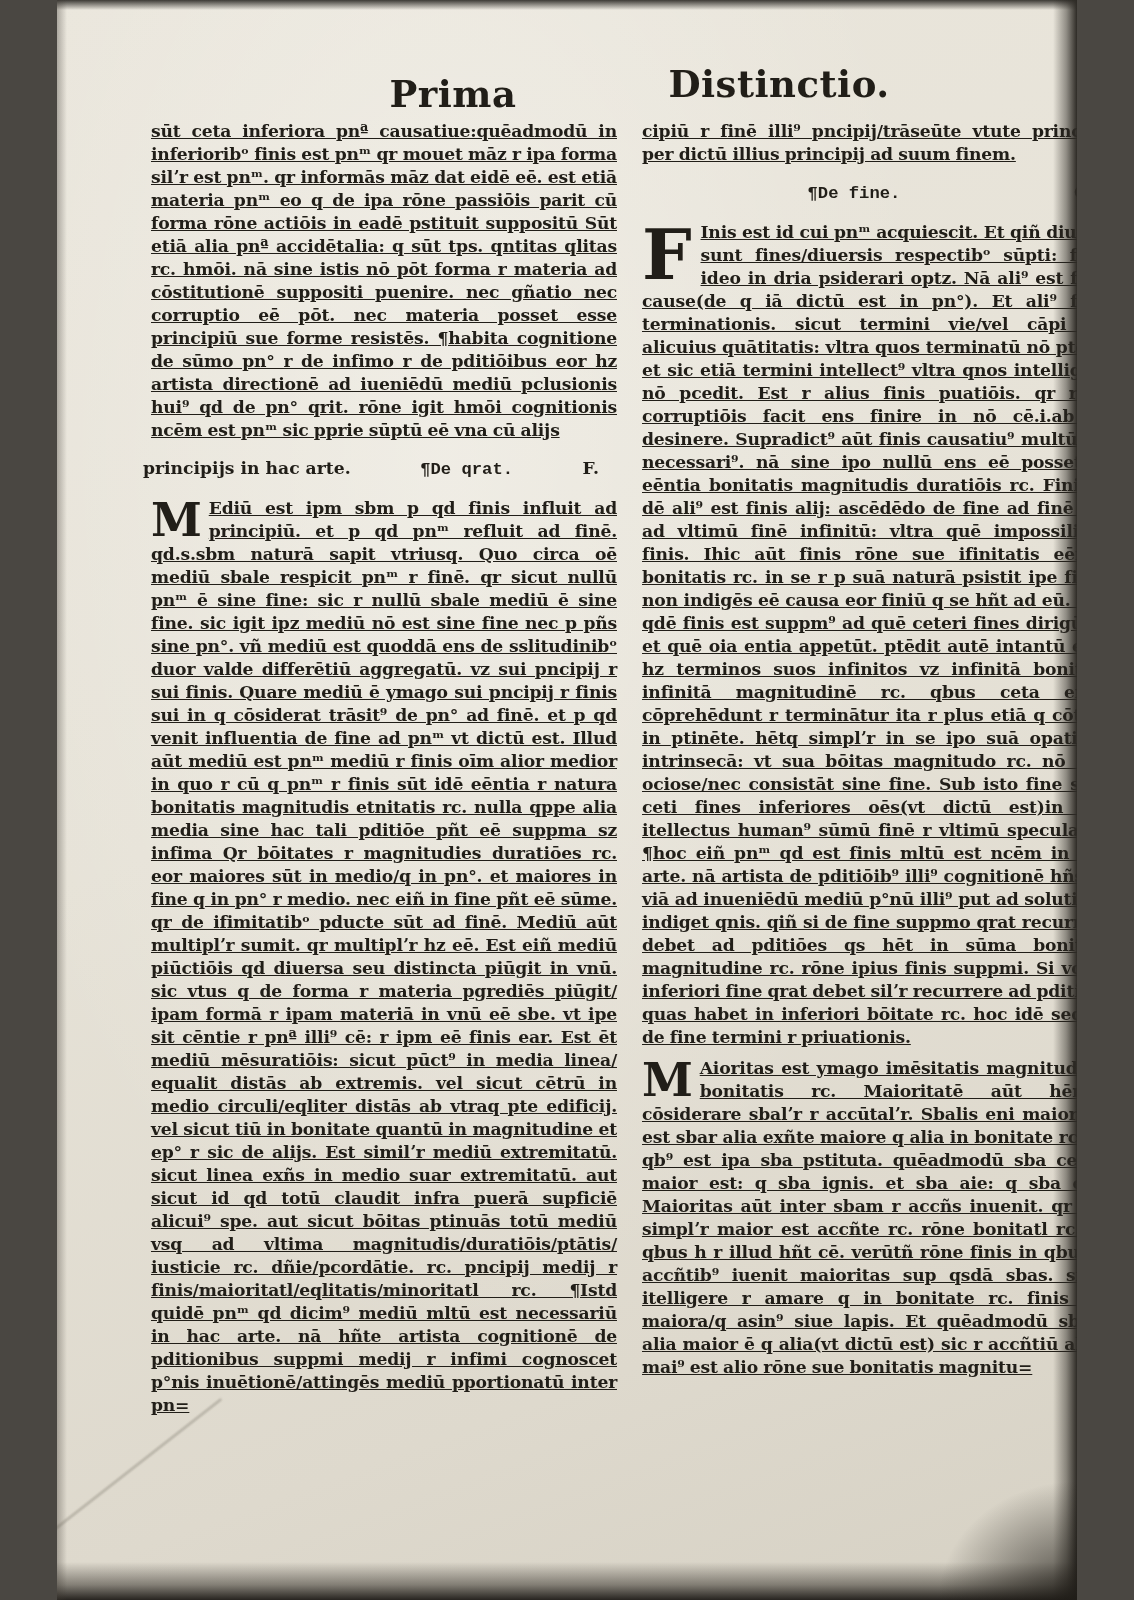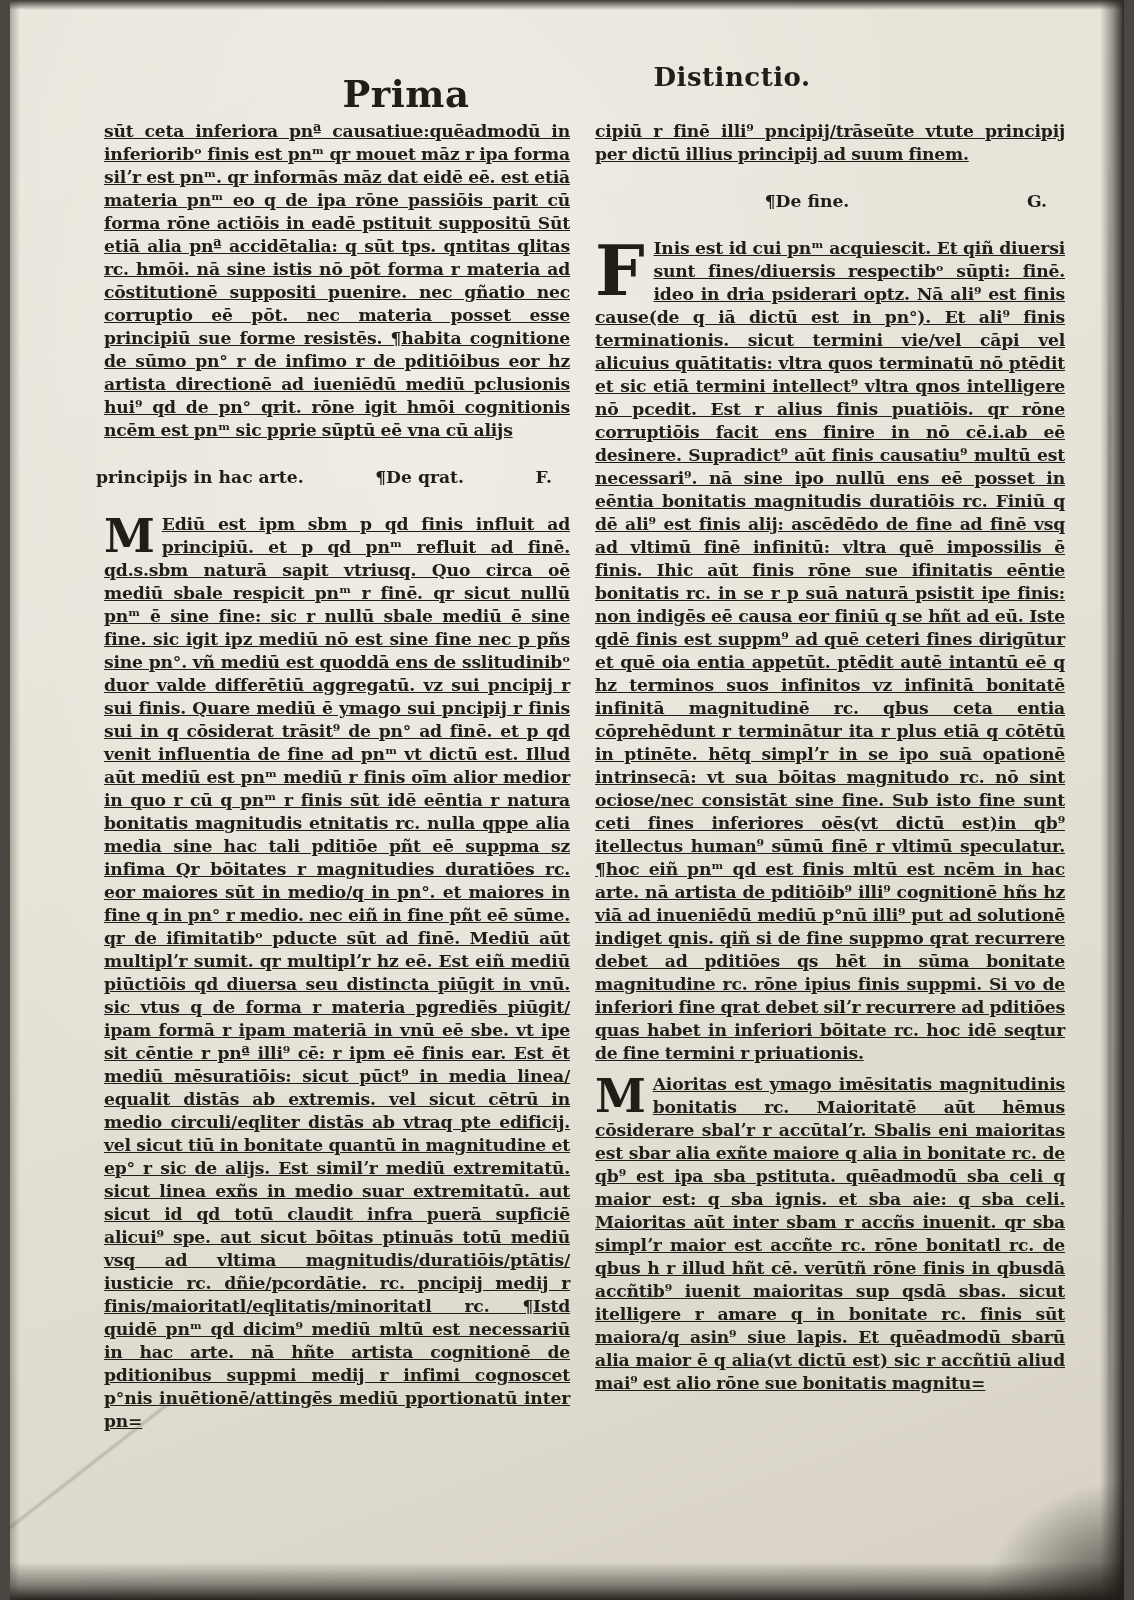--- a/index.html
+++ b/index.html
@@ -1,18 +1,18 @@
 <!DOCTYPE html>
 <html><head>
 <meta charset="utf-8">
 <style>
   html,body { margin:0; padding:0; background:#4a4742; }
   .page {
     position:relative;
-    width:1114px; height:1600px;
+    width:1020px; height:1600px;
     margin:0 auto;
     background:
       radial-gradient(ellipse at 38% 28%, rgba(255,255,252,0.35) 0%, rgba(255,255,252,0) 55%),
       linear-gradient(160deg, #eae6dc 0%, #e6e2d7 45%, #ded9cd 80%, #d6d1c4 100%);
     overflow:hidden;
     font-family:"DejaVu Serif","Liberation Serif",serif;
     color:#211e18;
   }
   
   .edge-top { position:absolute; left:0; top:0; width:100%; height:10px;
@@ -25,32 +25,32 @@
     background:linear-gradient(to right, rgba(60,55,48,0.35), rgba(60,55,48,0)); }
   .corner-br { position:absolute; right:0; bottom:0; width:140px; height:120px;
     background:radial-gradient(ellipse at 100% 100%, rgba(30,27,22,0.8) 0%, rgba(30,27,22,0) 70%); }
   .crease-v { position:absolute; left:1098px; top:140px; width:3px; height:1420px;
     background:linear-gradient(to bottom, rgba(80,74,64,0), rgba(80,74,64,0.35) 20%, rgba(80,74,64,0.35) 80%, rgba(80,74,64,0)); filter:blur(1px); }
   .crease-d { position:absolute; left:-40px; bottom:40px; width:260px; height:2px;
     background:rgba(90,84,72,0.4); transform:rotate(-38deg); transform-origin:left bottom; filter:blur(1px); }
 
   .running-head { position:absolute; font-weight:bold; letter-spacing:0.5px; white-space:nowrap; }
   .running-head.left  { top:72px; left:396px; transform:translateX(-50%); font-size:37px; }
-  .running-head.right { top:62px; left:722px; transform:translateX(-50%); font-size:26px; }
+  .running-head.right { top:62px; left:722px; transform:translateX(-50%); font-size:37px; }
 
   .col { position:absolute; top:112px; text-align:justify; }
   .col.left  { left:86px;  width:482px; }
   .col.right { left:577px; width:486px; }
 
   .para { margin:8px; font-size:17.2px; line-height:23px; font-weight:bold;
     letter-spacing:-0.2px; word-spacing:-0.5px;text-decoration:underline; }
   .heading-line { display:flex; justify-content:space-between; align-items:baseline;
     font-size:17.2px; line-height:23px; font-weight:bold; }
   .heading-line .lead { text-align:center; }
-  .heading-line .title { margin:16px auto; }
+  .heading-line .title { margin:8px auto;font-family:Liberation Mono, monospace; }
   .heading-line .letter { padding-right:26px; }
 
   .dropcap { float:left; font-weight:bold; font-size:46px; line-height:42px;
     padding:2px 7px 0 0; }
   .dropcap.big { font-size:70px; line-height:64px; padding:2px 9px 0 0; }
 </style>
 </head>
 <body>
 
 <div class="page">

